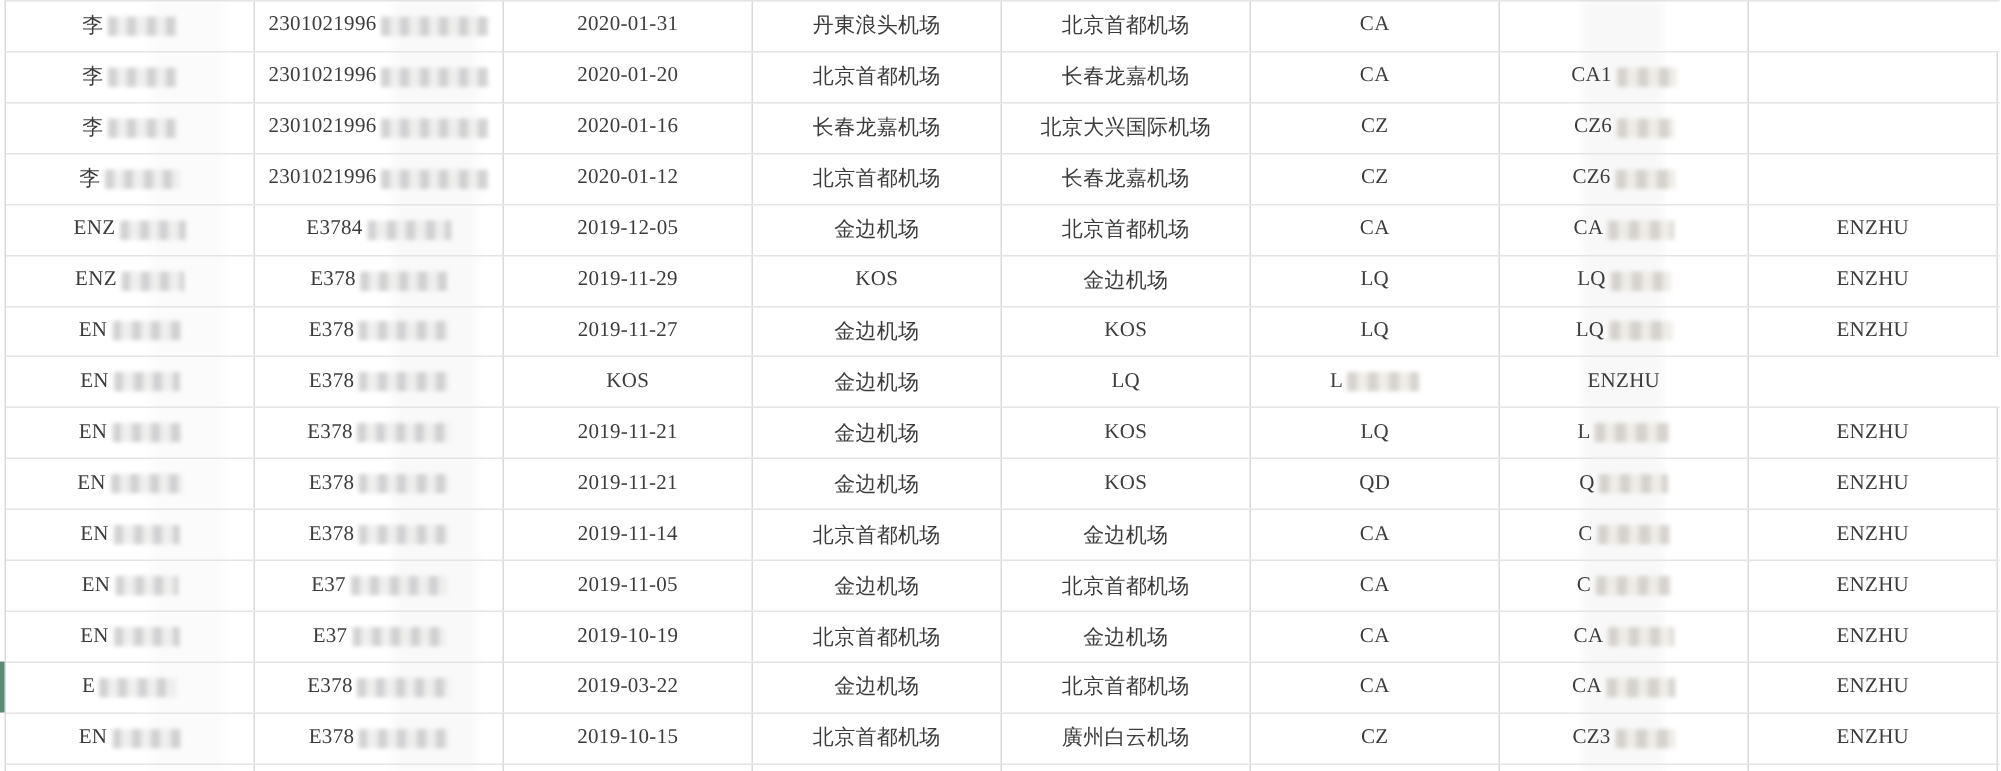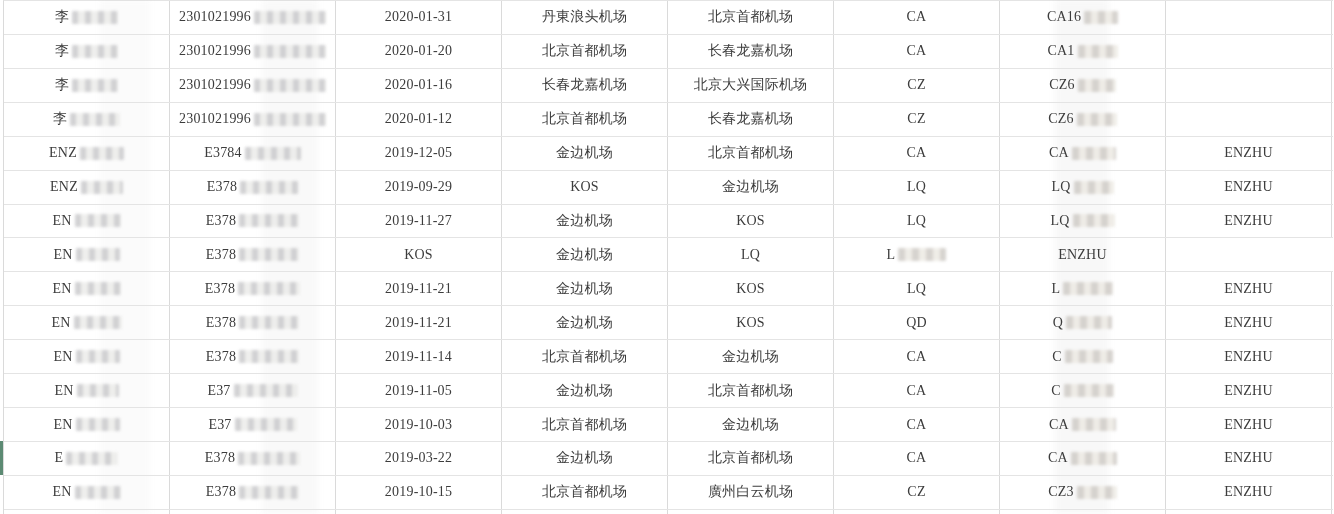--- a/index.html
+++ b/index.html
@@ -53,24 +53,20 @@
     <div class="cell">
       <span class="txt">丹東浪头机场</span>
     </div>
     <div class="cell">
       <span class="txt">北京首都机场</span>
     </div>
     <div class="cell">
       <span class="txt">CA</span>
     </div>
     <div class="cell">
-      <span class="txt">CA16</span>
-      <span class="mosaic warm" style="width: 34px;"></span>
-    </div>
-    <div class="cell">
       <span class="txt"></span>
     </div>
   </div>
       <div class="row">
     <div class="cell">
       <span class="txt">李</span>
       <span class="mosaic" style="width: 46px;"></span>
     </div>
     <div class="cell">
       <span class="txt">2301021996</span>
@@ -186,21 +182,21 @@
       <div class="row">
     <div class="cell">
       <span class="txt">ENZ</span>
       <span class="mosaic" style="width: 42px;"></span>
     </div>
     <div class="cell">
       <span class="txt">E378</span>
       <span class="mosaic" style="width: 58px;"></span>
     </div>
     <div class="cell">
-      <span class="txt">2019-09-29</span>
+      <span class="txt">2019-11-29</span>
     </div>
     <div class="cell">
       <span class="txt">KOS</span>
     </div>
     <div class="cell">
       <span class="txt">金边机场</span>
     </div>
     <div class="cell">
       <span class="txt">LQ</span>
     </div>
@@ -386,21 +382,21 @@
       <div class="row">
     <div class="cell">
       <span class="txt">EN</span>
       <span class="mosaic" style="width: 44px;"></span>
     </div>
     <div class="cell">
       <span class="txt">E37</span>
       <span class="mosaic" style="width: 62px;"></span>
     </div>
     <div class="cell">
-      <span class="txt">2019-10-03</span>
+      <span class="txt">2019-10-19</span>
     </div>
     <div class="cell">
       <span class="txt">北京首都机场</span>
     </div>
     <div class="cell">
       <span class="txt">金边机场</span>
     </div>
     <div class="cell">
       <span class="txt">CA</span>
     </div>

